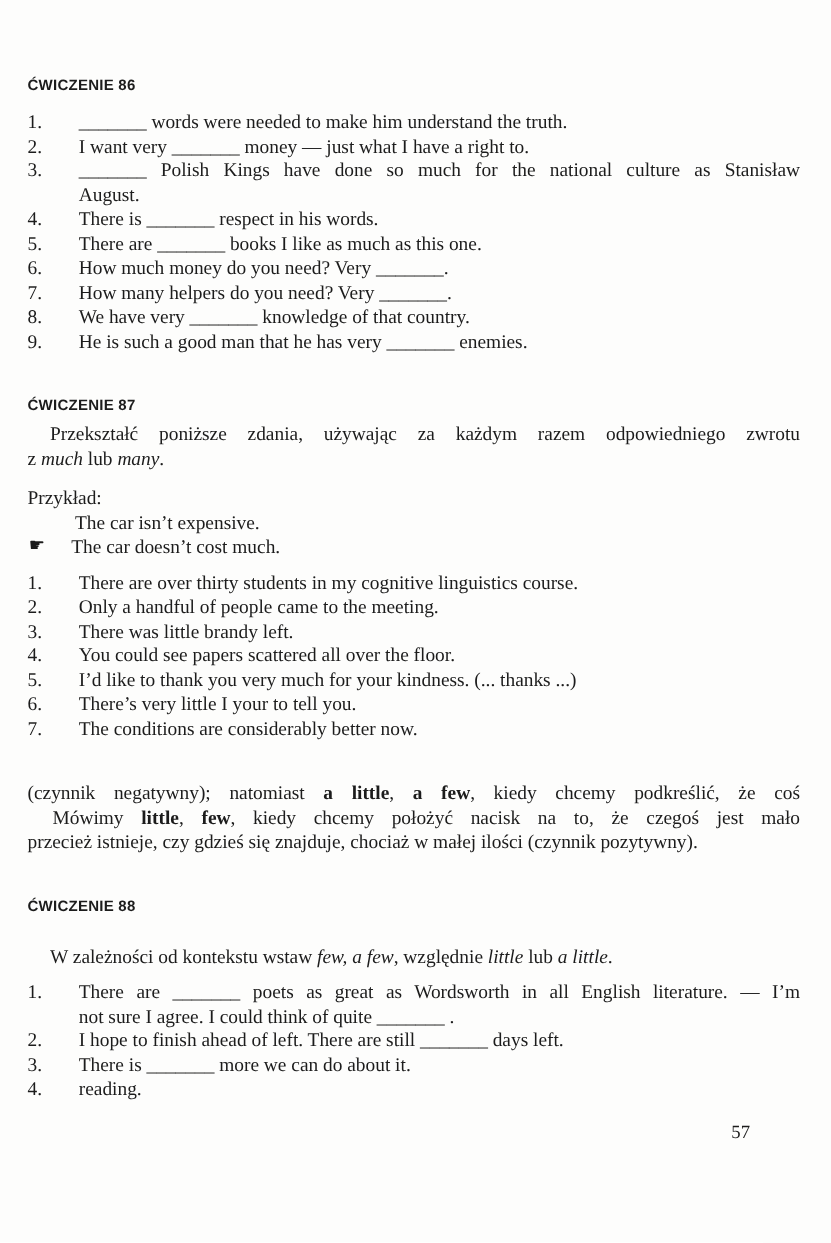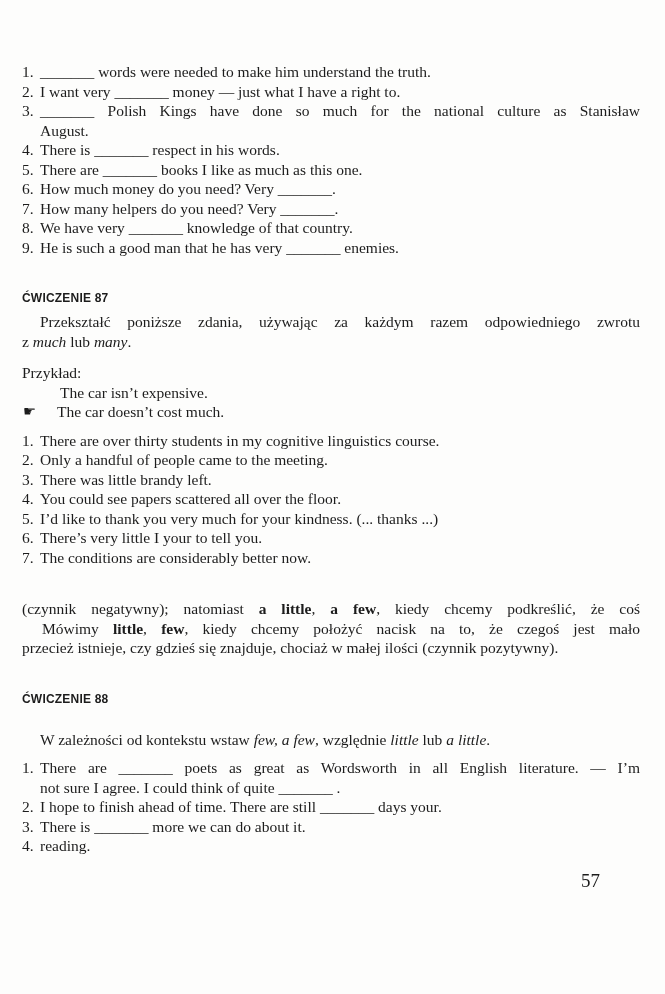--- a/index.html
+++ b/index.html
@@ -24,49 +24,50 @@
   .h86 { margin: 0 0 13px 0; }
   .h87 { margin: 35px 0 7px 0; }
   .h88 { margin: 35px 0 24px 0; }
   .intro { text-indent: 18px; }
   .intro86 { margin-bottom: 6px; }
   .intro88 { }
   .iline1 { text-indent: 18px; }
   .jline { text-align: justify; text-align-last: justify; }
   .item { display: flex; }
   .num { flex: 0 0 18px; }
-  .txt { flex: 1 1 auto; }
+  .txt { flex: 1 1 auto; margin-left: 23px; }
   .i { font-style: italic; }
   .b { font-weight: 700; }
   .przyklad { margin-top: 12px; }
   .example-src { margin-left: 38px; }
   .example-row { display: flex; }
   .arrow {
     flex: 0 0 35px;
     padding-left: 1px;
     font-family: "DejaVu Sans", sans-serif;
     font-size: 14.5px;
   }
   .example-res { }
   .list87 { margin-top: 9px; }
   .list88 { margin-top: 9px; }
   .note { margin-top: 32px; }
   .note .nline1 { text-indent: 20px; }
   .pageno {
     margin-top: 15px;
     margin-right: 40px;
     text-align: right;
-    font-size: 19px;
+    font-size: 15px;
   }
 </style>
 </head>
 <body>
 
 <div class="page">
 
+  <div class="ex-header h86">ĆWICZENIE 86</div>
 
 
   <div class="list">
     <div class="item">
         <span class="num">1.</span>
         <div class="txt">_______ words were needed to make him understand the truth.</div>
       </div>
     <div class="item">
         <span class="num">2.</span>
         <div class="txt">I want very _______ money — just what I have a right to.</div>
@@ -162,21 +163,21 @@
   <div class="list list88">
     <div class="item">
         <span class="num">1.</span>
         <div class="txt">
           <div class="jline">There are _______ poets as great as Wordsworth in all English literature. — I’m</div>
           <div>not sure I agree. I could think of quite _______ .</div>
         </div>
       </div>
     <div class="item">
         <span class="num">2.</span>
-        <div class="txt">I hope to finish ahead of time. There are still _______ days your.</div>
+        <div class="txt">I hope to finish ahead of left. There are still _______ days left.</div>
       </div>
     <div class="item">
         <span class="num">3.</span>
         <div class="txt">There is _______ more we can do about it.</div>
       </div>
     <div class="item">
         <span class="num">4.</span>
         <div class="txt">
           <div>reading.</div>
         </div>

